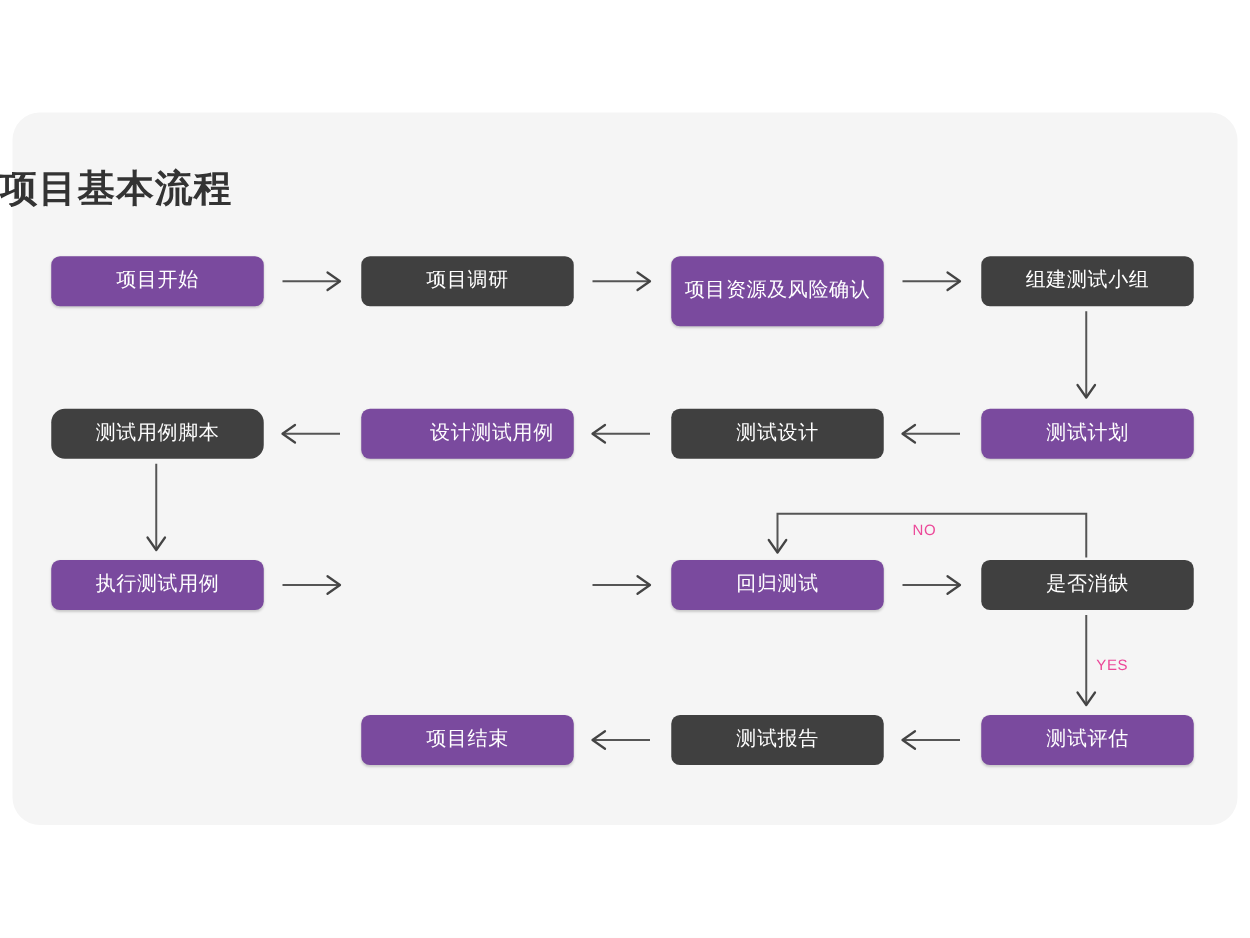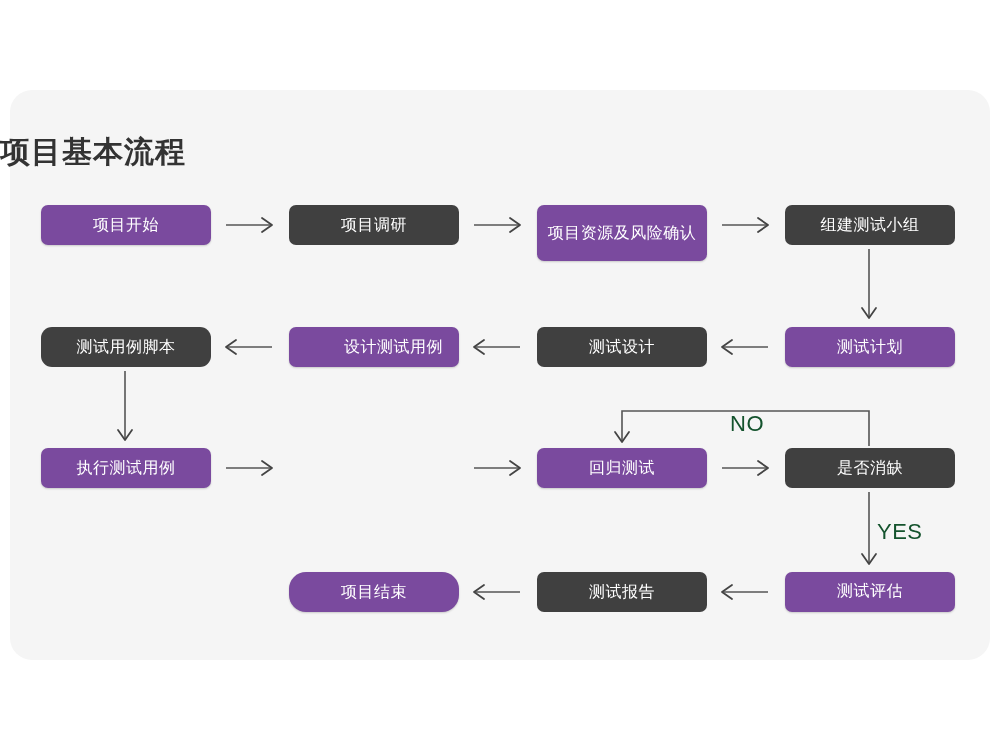--- a/index.html
+++ b/index.html
@@ -57,23 +57,23 @@
   }
   .node.purple {
     background: #7a4a9e;
     box-shadow: 0 1px 2px rgba(0,0,0,0.18);
   }
   .node.gray {
     background: #404040;
   }
   .edge-label {
     position: absolute;
-    font-size: 22px;
+    font-size: 12px;
     line-height: 18px;
-    color: #14532d;
+    color: #ec4899;
     letter-spacing: 0.5px;
     white-space: nowrap;
   }
   svg.edges {
     position: absolute;
     left: 0;
     top: 0;
     width: 1000px;
     height: 750px;
     overflow: visible;
@@ -182,17 +182,17 @@
 
   <div class="node gray" style="left:41px;  top:327px; width:170px; height:40px;border-radius:11px;">测试用例脚本</div>
   <div class="node purple" style="left:289px; top:327px; width:170px; height:40px;padding-left:39px;">设计测试用例</div>
   <div class="node gray" style="left:537px; top:327px; width:170px; height:40px;">测试设计</div>
   <div class="node purple" style="left:785px; top:327px; width:170px; height:40px;">测试计划</div>
 
   <div class="node purple" style="left:41px;  top:448px; width:170px; height:40px;">执行测试用例</div>
   <div class="node purple" style="left:537px; top:448px; width:170px; height:40px;">回归测试</div>
   <div class="node gray" style="left:785px; top:448px; width:170px; height:40px;">是否消缺</div>
 
-  <div class="node purple" style="left:289px; top:572px; width:170px; height:40px;border-radius:17px;">项目结束</div>
+  <div class="node purple" style="left:289px; top:572px; width:170px; height:40px;">项目结束</div>
   <div class="node gray" style="left:537px; top:572px; width:170px; height:40px;">测试报告</div>
   <div class="node purple" style="left:785px; top:572px; width:170px; height:40px;font-family:Liberation Mono, monospace;">测试评估</div>
 
 </div>
 
 </body></html>

